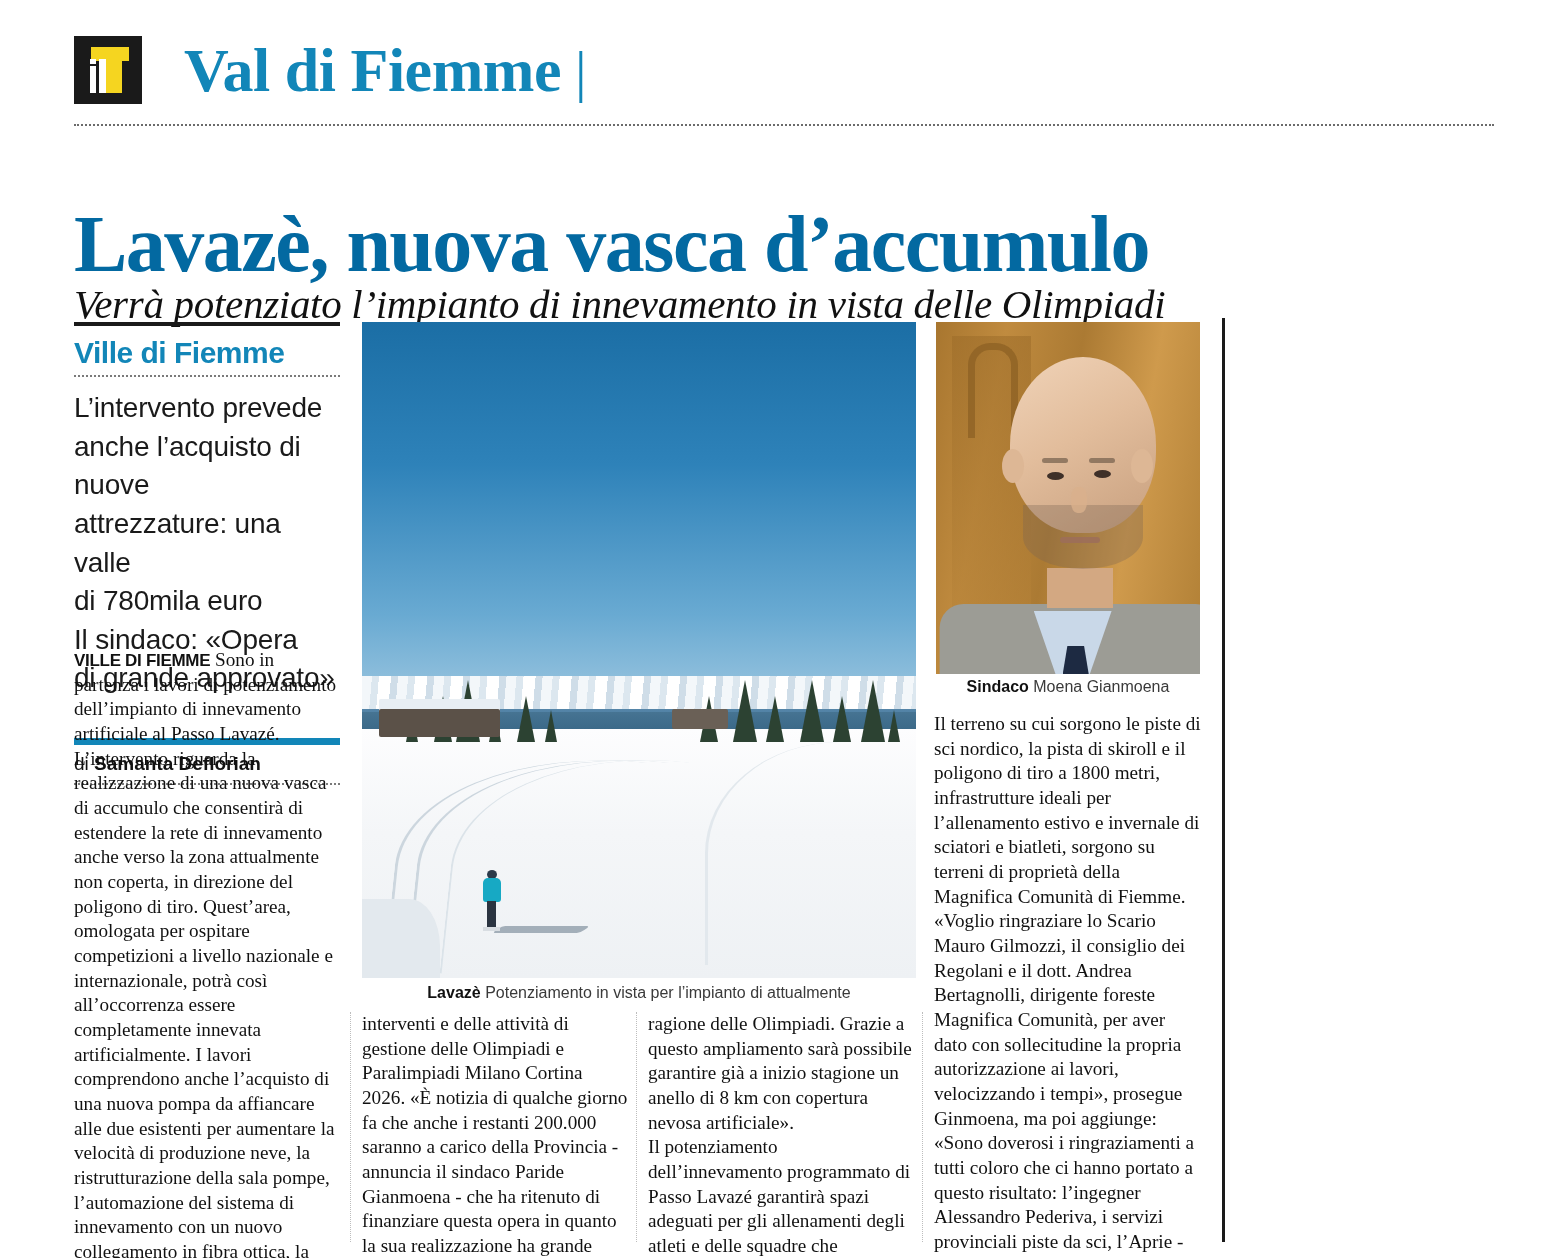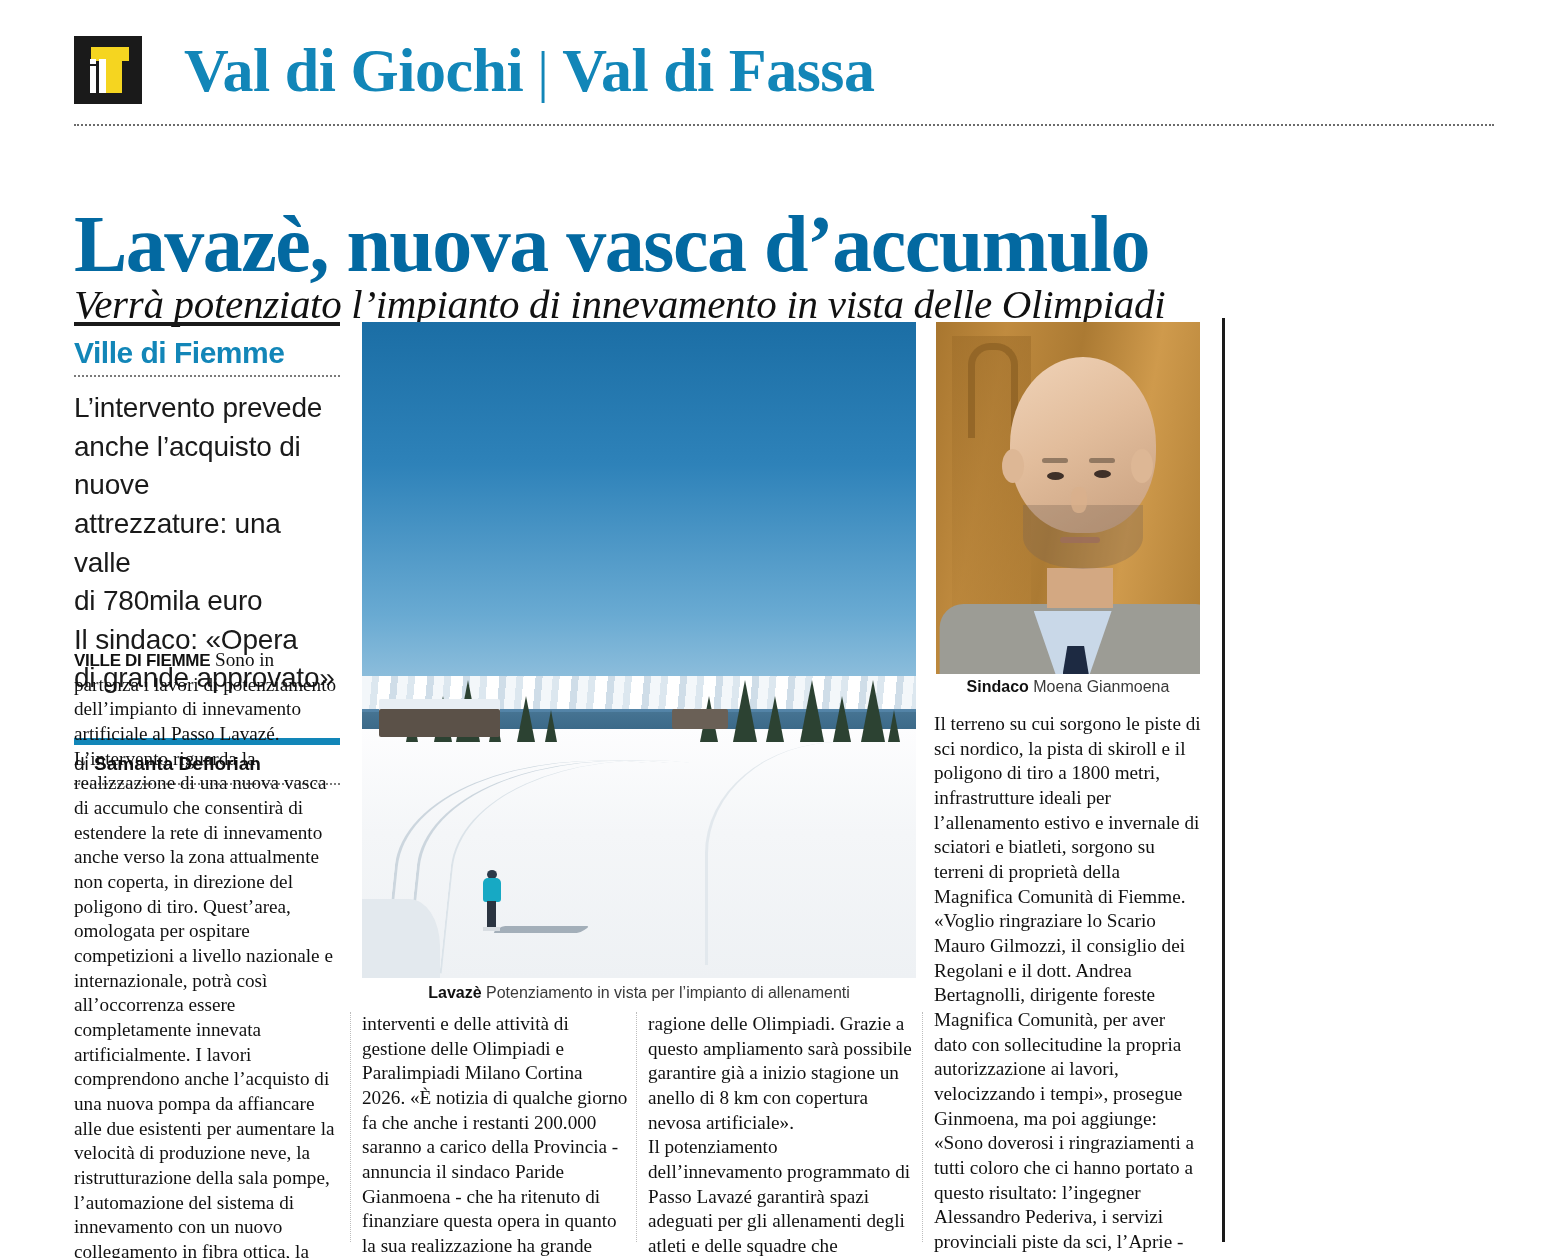--- a/index.html
+++ b/index.html
@@ -187,23 +187,22 @@
   <div class="masthead">
     <div class="logo">
       <div class="t-bar2"></div>
       <div class="t-bar"></div>
       <div class="t-stem"></div>
       <div class="il-idot"></div>
       <div class="il-i"></div>
       <div class="il-l"></div>
     </div>
     <div class="masthead-title">
-      <span>Val di Giochi</span>
+      <span>Val di Fiemme</span>
       <span class="sep">|</span>
-      <span>Val di Fassa</span>
     </div>
   </div>
   <hr class="dotrule rule-under-masthead">
 
   <h1 class="headline">Lavazè, nuova vasca d’accumulo</h1>
   <h2 class="subhead">Verrà potenziato l’impianto di innevamento in vista delle Olimpiadi</h2>
 
   <div class="sidebar">
     <div class="sb-topline"></div>
     <div class="kicker">Ville di Fiemme</div>
@@ -271,21 +270,21 @@
     <div class="ph-bank"></div>
     <div class="skier">
       <div class="shadow"></div>
       <div class="head"></div>
       <div class="body"></div>
       <div class="legs"></div>
       <div class="ski"></div>
     </div>
   </div>
   <div class="caption" id="cap-main">
-    <b>Lavazè</b><span> Potenziamento in vista per l’impianto di allenamenti</span>
+    <b>Lavazè</b><span> Potenziamento in vista per l’impianto di attualmente</span>
   </div>
 
   <div class="photo-portrait">
     <div class="pt-bg"></div>
     <div class="pt-panel"></div>
     <div class="pt-arc"></div>
     <div class="pt-jacket"></div>
     <div class="pt-shirt"></div>
     <div class="pt-tie"></div>
     <div class="pt-neck"></div>

